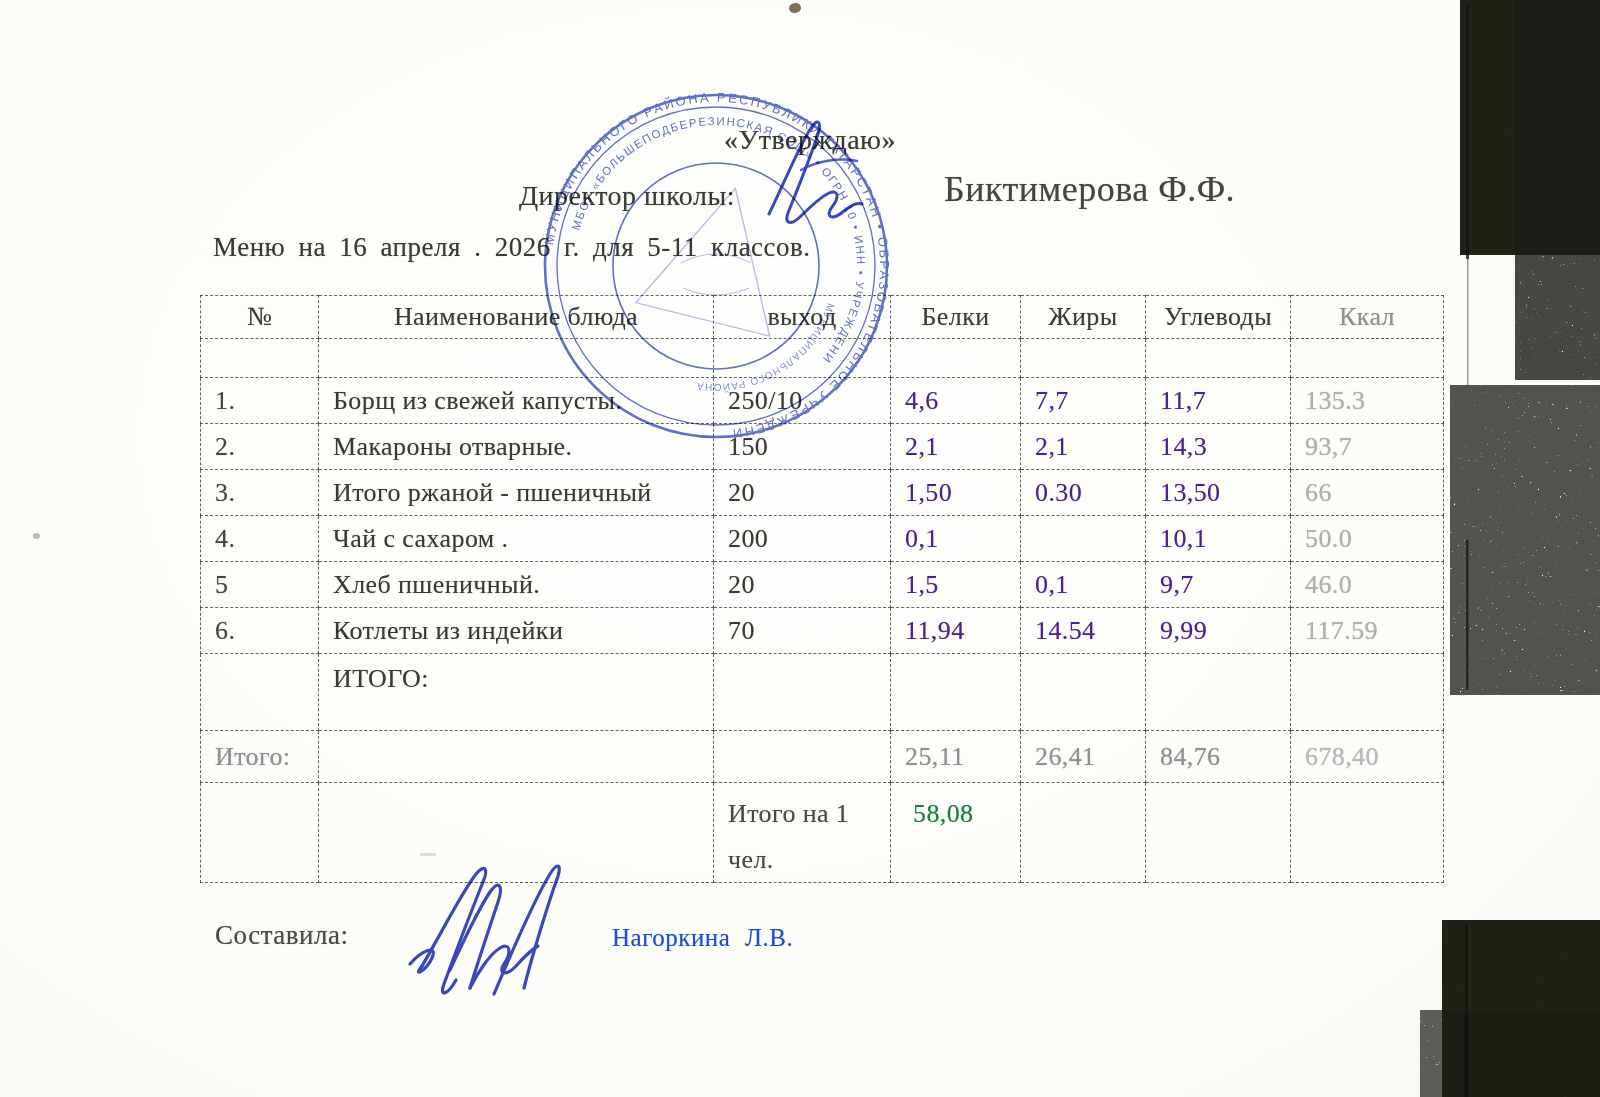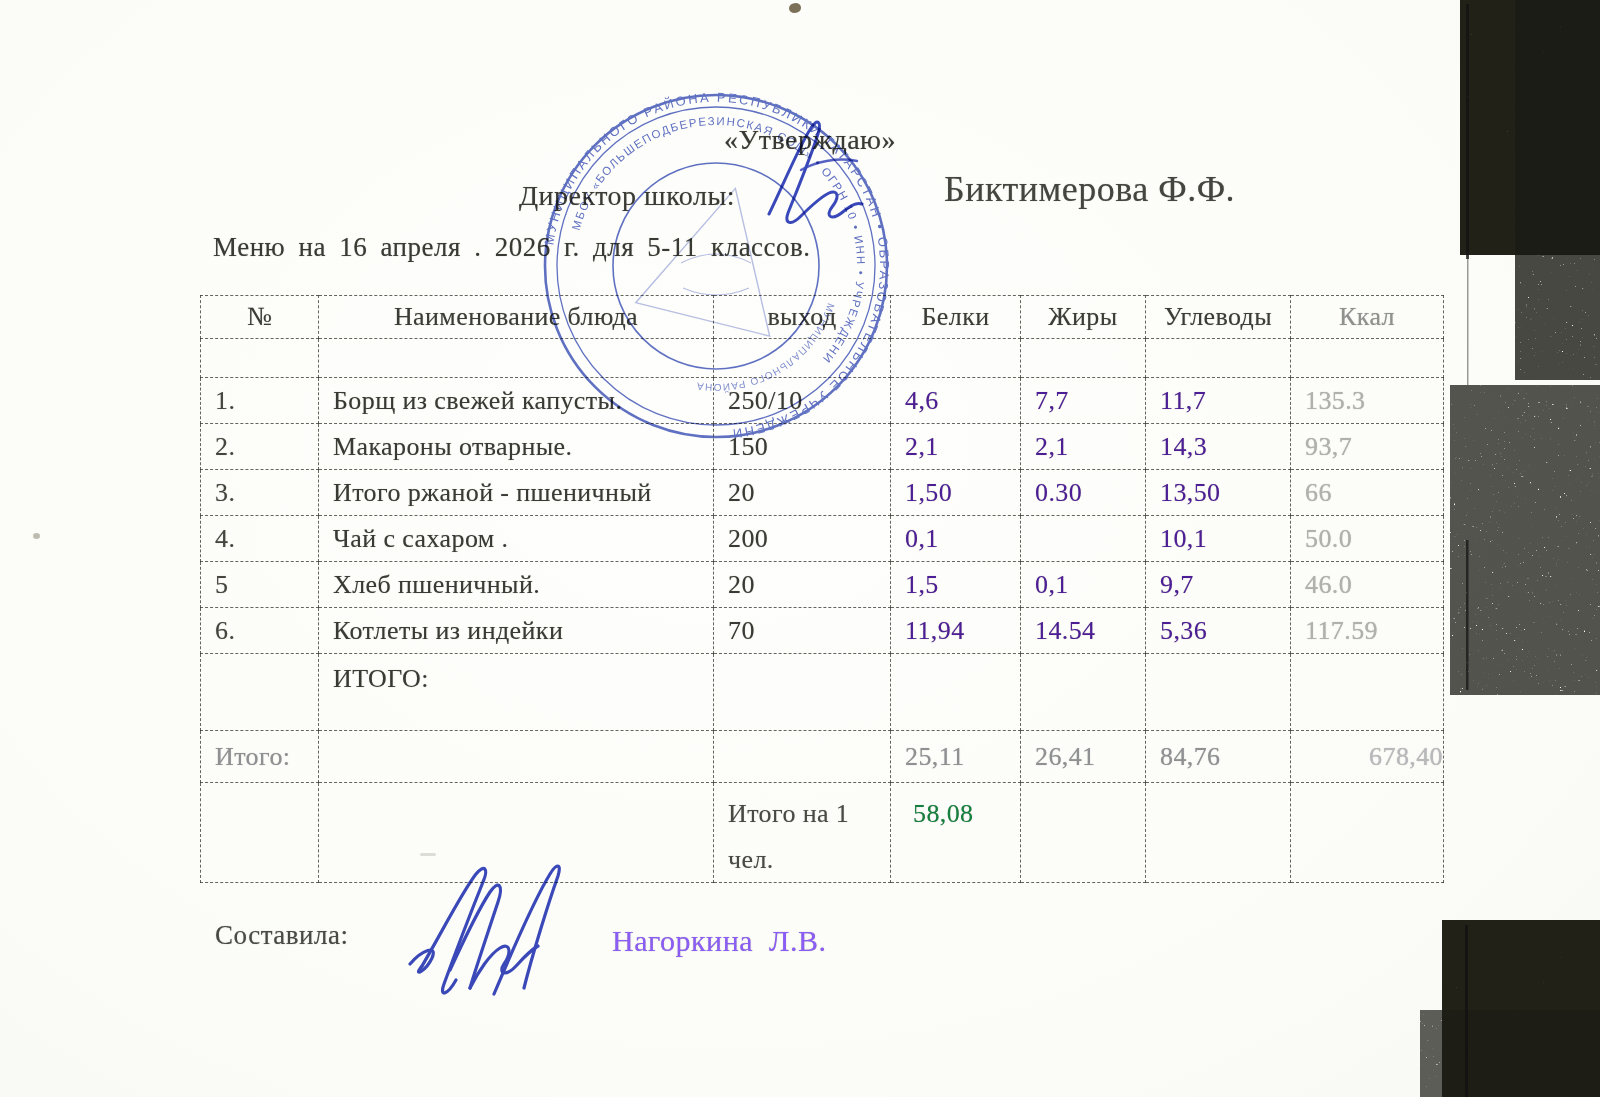--- a/index.html
+++ b/index.html
@@ -43,27 +43,27 @@
   tr.r-totals td{height:51px}
   tr.r-percap td{height:90px;vertical-align:top;padding-top:8px;line-height:1.75;}
   td.c0{padding-left:10px;color:#45453e;}
   td.num-indent{padding-left:46px;}
   td.c1{padding-left:18px;}
   td.c2{padding-left:12px;}
   td.out-center{padding-left:86px;}
   td.c3,td.c4,td.c5{color:#4c1d95;}
   td.kcal{color:#b0b1ad;padding-left:18px;}
   tr.r-totals td{color:#8f9092;}
-  tr.r-totals td.kcal{color:#b8b9bb;text-align:right;}
+  tr.r-totals td.kcal{color:#b8b9bb;}
   tr.r-percap td.c2{color:#4a4a44;}
   tr.r-percap td.c3{color:#15803d;padding-left:22px;}
 
   
   .footer-label{left:215px;top:920px;font-size:27px;color:#4a4a44;}
-  .footer-name{left:612px;top:924px;font-size:30px;color:#8b5cf6;word-spacing:8px;}
+  .footer-name{left:612px;top:924px;font-size:25px;color:#1d4ed8;word-spacing:8px;}
 
   
   .stamp{left:533px;top:83px;width:366px;height:366px;opacity:.82;
          mix-blend-mode:multiply;filter:blur(.35px);}
   .stamp text{font-family:"Liberation Sans", sans-serif;fill:#3d52b8;}
   .sig{mix-blend-mode:multiply;}
   .sig path{fill:none;stroke:#3a49bd;stroke-linecap:round;stroke-linejoin:round;}
   .sig-director{left:741px;top:112px;width:150px;height:135px;}
   .sig-author{left:398px;top:852px;width:190px;height:160px;}
 
@@ -160,21 +160,21 @@
           <td class="c4">0,1</td>
           <td class="c5">9,7</td>
           <td class="c6 kcal">46.0</td>
         </tr>
         <tr class="r-dish">
           <td class="c0">6.</td>
           <td class="c1">Котлеты из индейки</td>
           <td class="c2">70</td>
           <td class="c3">11,94</td>
           <td class="c4">14.54</td>
-          <td class="c5">5,36</td>
+          <td class="c5">9,99</td>
           <td class="c6 kcal">117.59</td>
         </tr>
         <tr class="r-itogo">
           <td class="c0"></td>
           <td class="c1">ИТОГО:</td>
           <td class="c2"></td>
           <td class="c3"></td>
           <td class="c4"></td>
           <td class="c5"></td>
           <td class="c6 kcal"></td>

